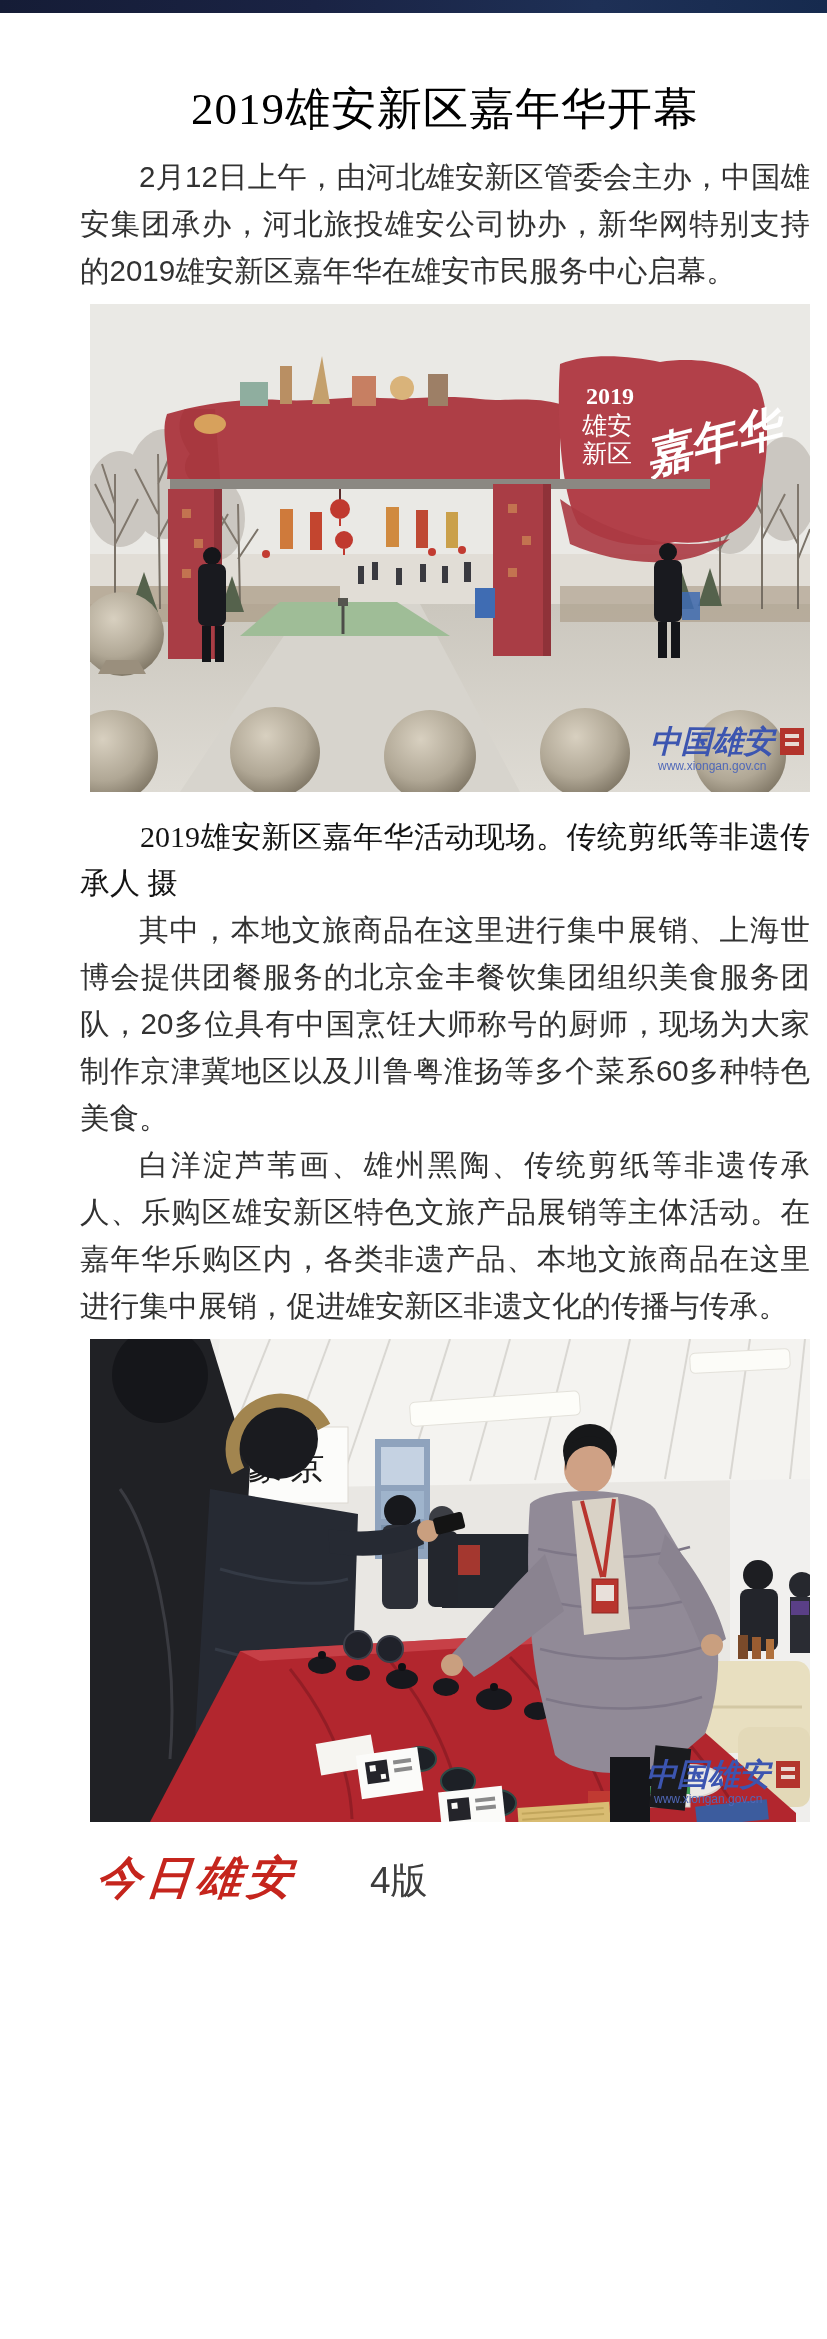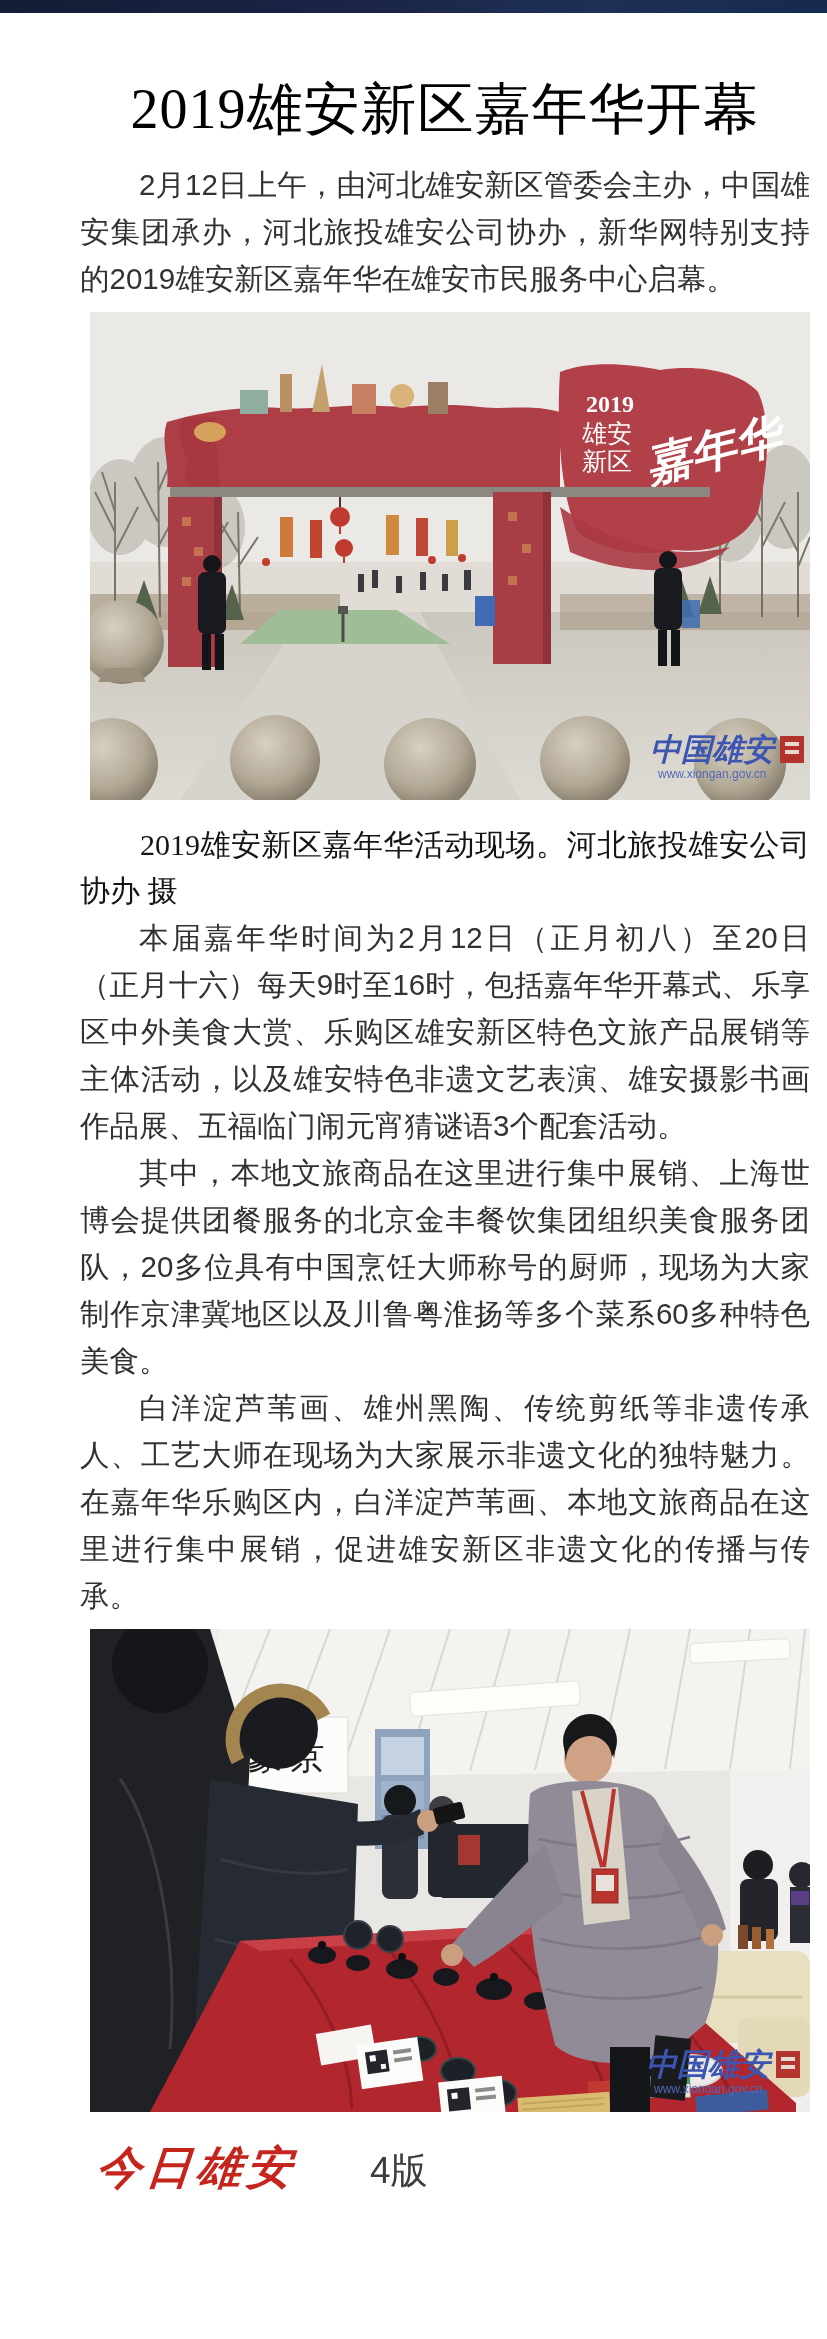--- a/index.html
+++ b/index.html
@@ -1,19 +1,19 @@
 <!DOCTYPE html>
 <html><head>
 <meta charset="utf-8">
 <style>
   html,body{margin:0;padding:0;background:#ffffff;}
   body{width:827px;font-family:"Liberation Sans",sans-serif;color:#333;-webkit-font-smoothing:antialiased;}
   .topbar{height:13px;background:linear-gradient(90deg,#151c36 0%,#1a2344 38%,#1e3056 72%,#162a4e 100%);}
   .content{padding:0 17px 0 80px;}
-  .headline{font-family:"Liberation Serif","DejaVu Serif",serif;font-weight:400;font-size:56px;line-height:80px;color:#000;text-align:center;margin:56px 0 12px 0;letter-spacing:1px;}
+  .headline{font-family:"Liberation Serif","DejaVu Serif",serif;font-weight:400;font-size:45px;line-height:80px;color:#000;text-align:center;margin:56px 0 4px 0;letter-spacing:1px;}
   p.body{font-size:29.5px;line-height:47px;margin:0;color:#323232;text-align:justify;text-indent:2em;}
   p.body.first{}
   figure{margin:0;}
   .photo{width:720px;height:488px;margin:10px 0 0 10px;position:relative;background:#f97316;overflow:hidden;}
   .photo svg{display:block;width:720px;height:488px;}
   .photo.p2{height:483px;}
   .photo.p2 svg{height:483px;}
   .caption{font-family:"Liberation Serif","DejaVu Serif",serif;font-size:30px;line-height:46px;color:#141414;margin:22px 0 0 0;text-indent:2em;text-align:justify;}
   .footer{margin:26px 0 0 14px;}
   .footer-row{display:flex;align-items:baseline;}
@@ -185,26 +185,25 @@
 
         <g>
           <text x="560" y="448" font-size="31" font-weight="bold" font-style="italic" font-family="'DejaVu Serif',serif" fill="#3c55b0">中国雄安</text>
           <text x="568" y="466" font-size="12" fill="#5068b8">www.xiongan.gov.cn</text>
           <rect x="690" y="424" width="24" height="27" fill="#b3342c"></rect>
           <rect x="695" y="430" width="14" height="4" fill="#e8d9d2"></rect>
             <rect x="695" y="438" width="14" height="4" fill="#e8d9d2"></rect>
         </g>
       </svg>
     </div>
-    <figcaption class="caption">2019雄安新区嘉年华活动现场。河北旅投雄安公司协办 摄</figcaption>
+    <figcaption class="caption">2019雄安新区嘉年华活动现场。传统剪纸等非遗传承人 摄</figcaption>
   </figure>
 
-  <p class="body">本届嘉年华时间为2月12日（正月初八）至20日（正月十六）每天9时至16时，包括嘉年华开幕式、乐享区中外美食大赏、乐购区雄安新区特色文旅产品展销等主体活动，以及雄安特色非遗文艺表演、雄安摄影书画作品展、五福临门闹元宵猜谜语3个配套活动。</p>
   <p class="body">其中，本地文旅商品在这里进行集中展销、上海世博会提供团餐服务的北京金丰餐饮集团组织美食服务团队，20多位具有中国烹饪大师称号的厨师，现场为大家制作京津冀地区以及川鲁粤淮扬等多个菜系60多种特色美食。</p>
-  <p class="body">白洋淀芦苇画、雄州黑陶、传统剪纸等非遗传承人、工艺大师在现场为大家展示非遗文化的独特魅力。在嘉年华乐购区内，白洋淀芦苇画、本地文旅商品在这里进行集中展销，促进雄安新区非遗文化的传播与传承。</p>
+  <p class="body">白洋淀芦苇画、雄州黑陶、传统剪纸等非遗传承人、乐购区雄安新区特色文旅产品展销等主体活动。在嘉年华乐购区内，各类非遗产品、本地文旅商品在这里进行集中展销，促进雄安新区非遗文化的传播与传承。</p>
 
   <figure>
     <div class="photo p2">
       <svg viewBox="0 0 720 483">
 
         <rect x="0" y="0" width="720" height="483" fill="#efeeec"></rect>
         <rect x="0" y="130" width="720" height="200" fill="#e9e7e3"></rect>
         <rect x="640" y="120" width="80" height="240" fill="#f1f0ee"></rect>
 
         <g>

